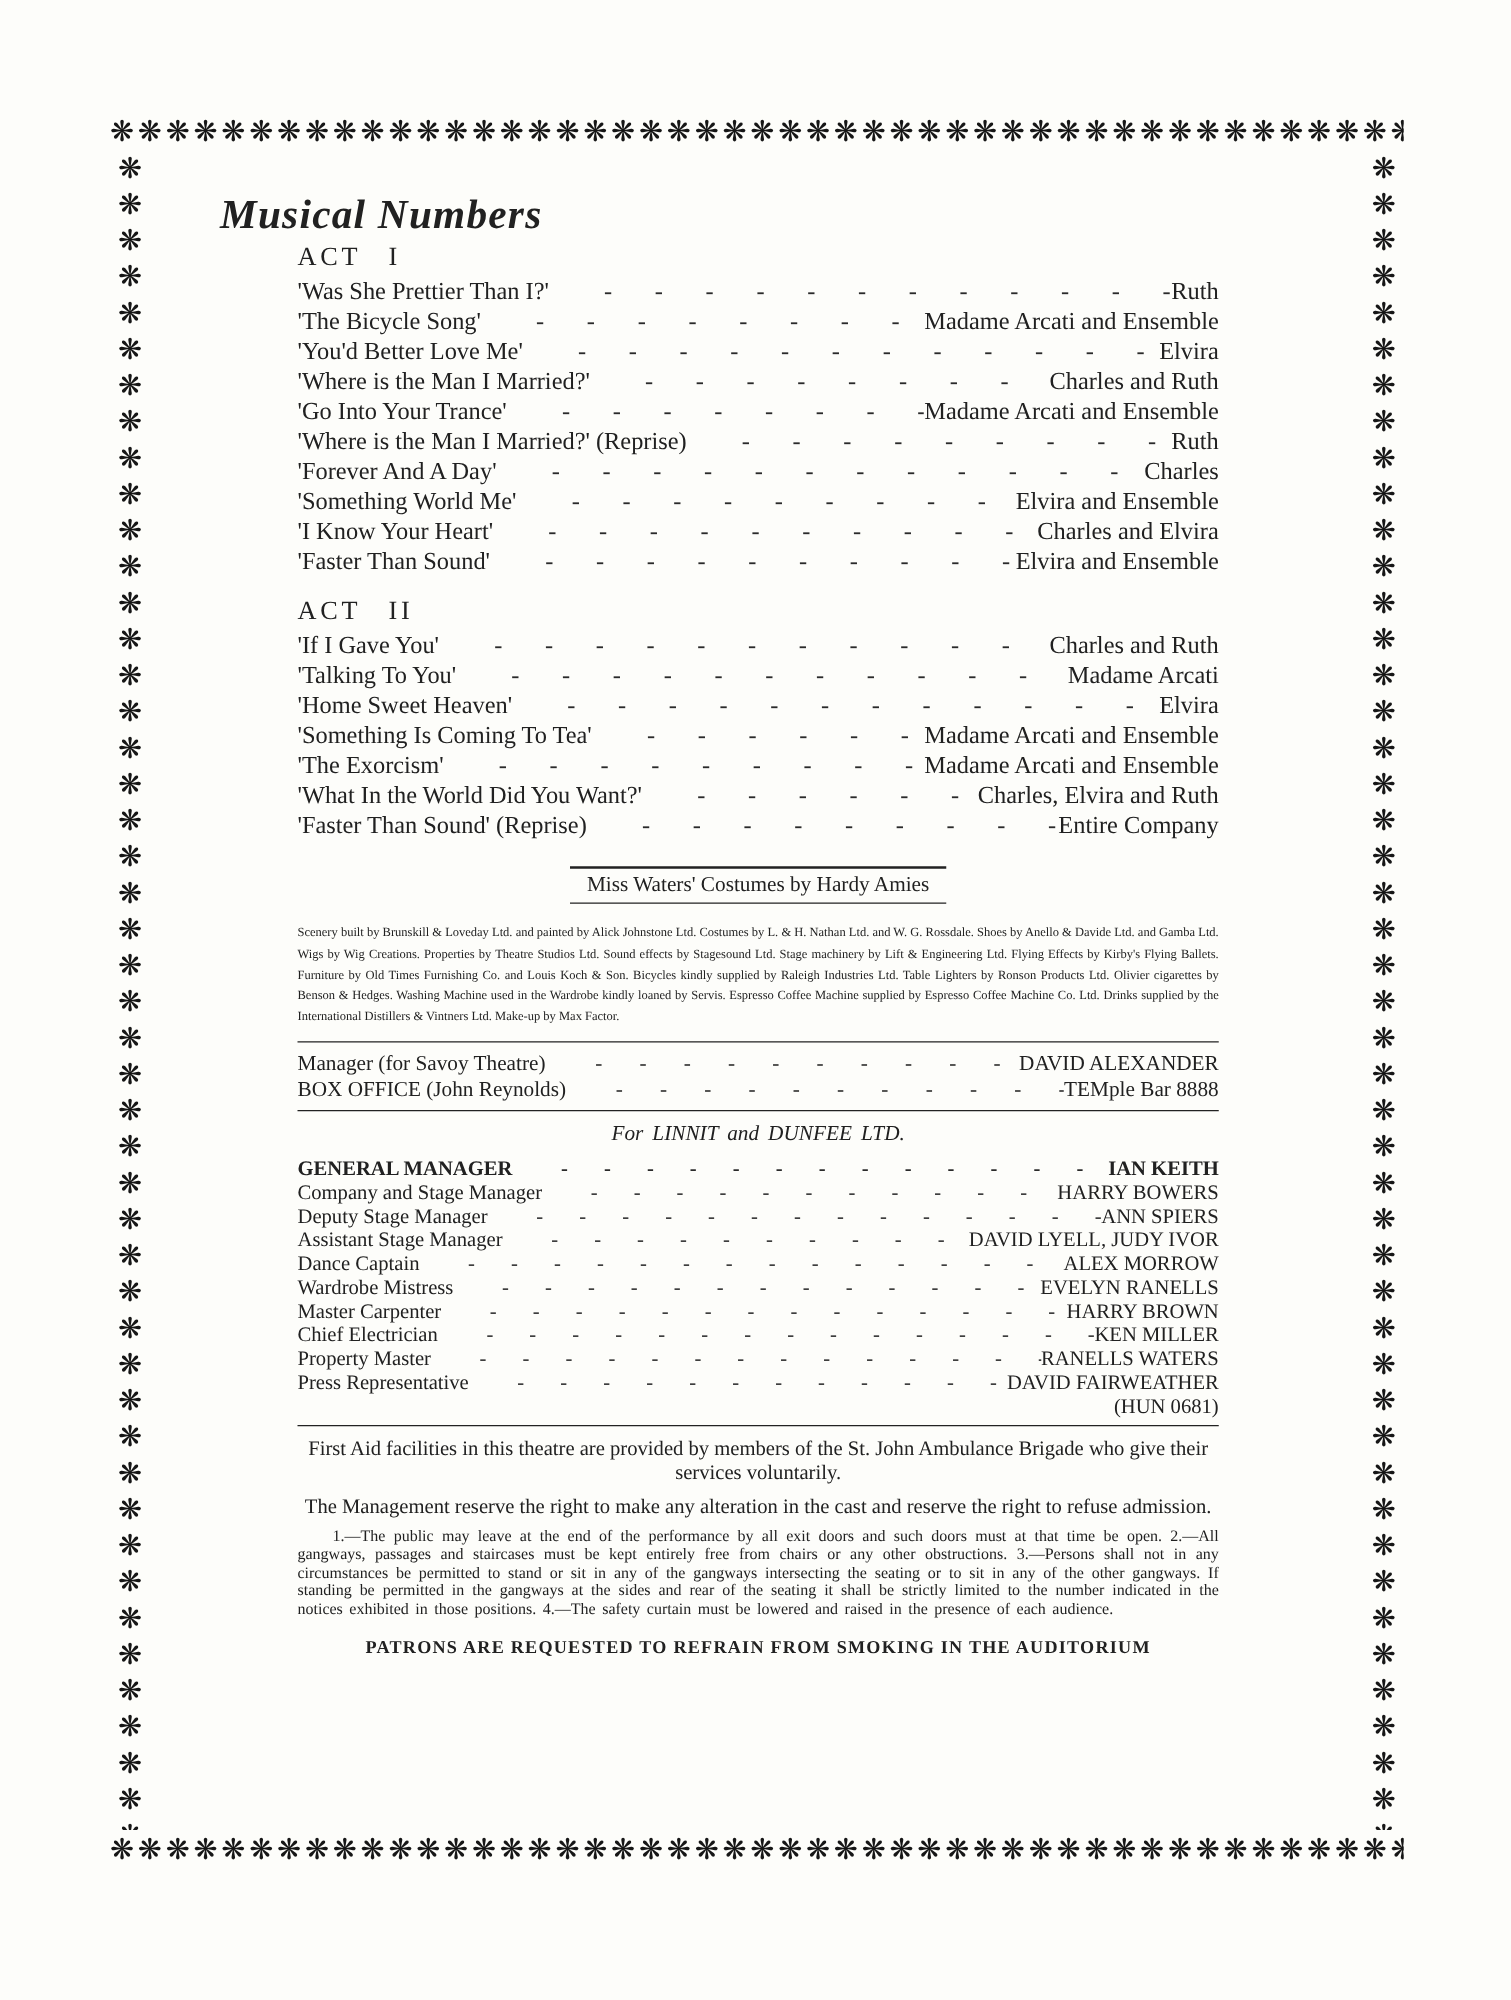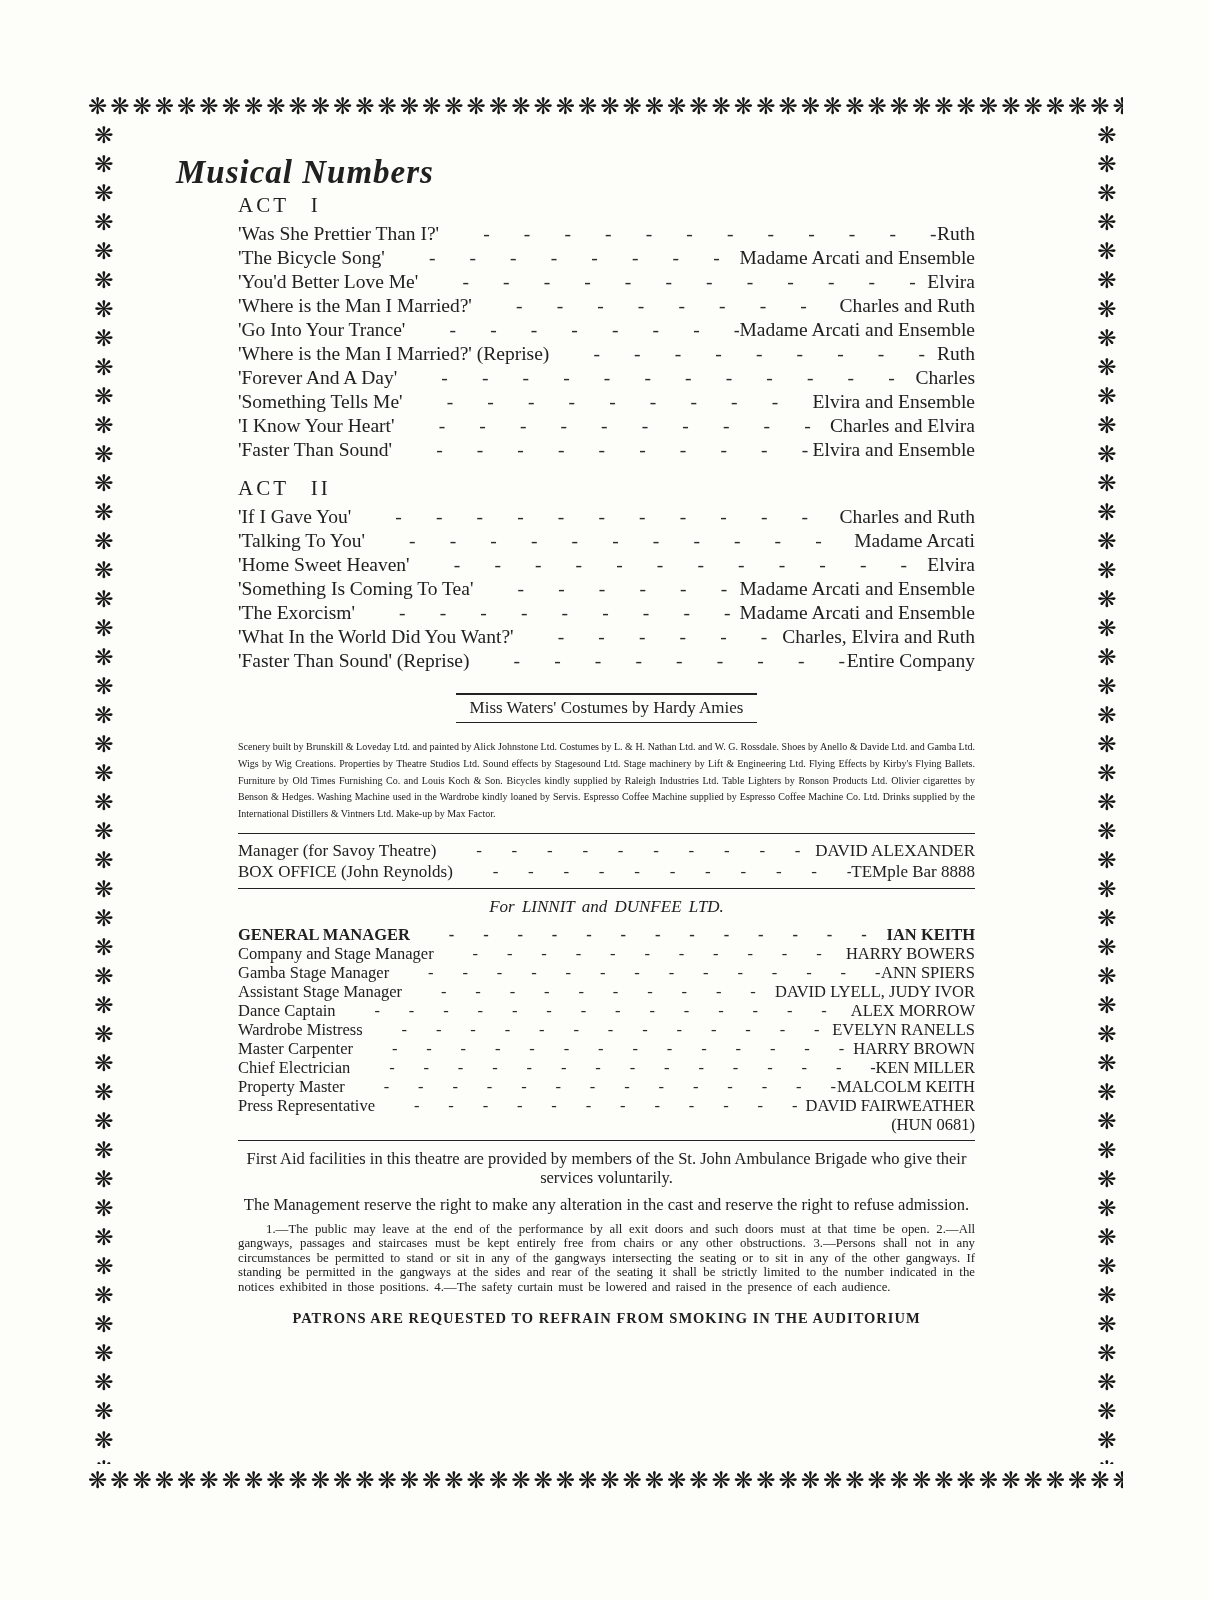--- a/index.html
+++ b/index.html
@@ -165,21 +165,21 @@
               <span class="song-title">'Where is the Man I Married?' (Reprise)</span>
               <span class="leader">&nbsp;&nbsp;&nbsp;&nbsp;&nbsp;&nbsp;&nbsp;-&nbsp;&nbsp;&nbsp;&nbsp;&nbsp;&nbsp;&nbsp;-&nbsp;&nbsp;&nbsp;&nbsp;&nbsp;&nbsp;&nbsp;-&nbsp;&nbsp;&nbsp;&nbsp;&nbsp;&nbsp;&nbsp;-&nbsp;&nbsp;&nbsp;&nbsp;&nbsp;&nbsp;&nbsp;-&nbsp;&nbsp;&nbsp;&nbsp;&nbsp;&nbsp;&nbsp;-&nbsp;&nbsp;&nbsp;&nbsp;&nbsp;&nbsp;&nbsp;-&nbsp;&nbsp;&nbsp;&nbsp;&nbsp;&nbsp;&nbsp;-&nbsp;&nbsp;&nbsp;&nbsp;&nbsp;&nbsp;&nbsp;-&nbsp;&nbsp;&nbsp;&nbsp;&nbsp;&nbsp;&nbsp;-&nbsp;&nbsp;&nbsp;&nbsp;&nbsp;&nbsp;&nbsp;-&nbsp;&nbsp;&nbsp;&nbsp;&nbsp;&nbsp;&nbsp;-&nbsp;&nbsp;&nbsp;&nbsp;&nbsp;&nbsp;&nbsp;-&nbsp;&nbsp;&nbsp;&nbsp;&nbsp;&nbsp;&nbsp;-&nbsp;&nbsp;&nbsp;&nbsp;&nbsp;&nbsp;&nbsp;-&nbsp;&nbsp;&nbsp;&nbsp;&nbsp;&nbsp;&nbsp;-&nbsp;&nbsp;&nbsp;&nbsp;&nbsp;&nbsp;&nbsp;-&nbsp;&nbsp;&nbsp;&nbsp;&nbsp;&nbsp;&nbsp;-&nbsp;&nbsp;&nbsp;&nbsp;&nbsp;&nbsp;&nbsp;-&nbsp;&nbsp;&nbsp;&nbsp;&nbsp;&nbsp;&nbsp;-&nbsp;&nbsp;&nbsp;&nbsp;&nbsp;&nbsp;&nbsp;-&nbsp;&nbsp;&nbsp;&nbsp;&nbsp;&nbsp;&nbsp;-&nbsp;&nbsp;&nbsp;&nbsp;&nbsp;&nbsp;&nbsp;-&nbsp;&nbsp;&nbsp;&nbsp;&nbsp;&nbsp;&nbsp;-&nbsp;&nbsp;&nbsp;&nbsp;&nbsp;&nbsp;&nbsp;-&nbsp;&nbsp;&nbsp;&nbsp;&nbsp;&nbsp;&nbsp;-&nbsp;&nbsp;&nbsp;&nbsp;&nbsp;&nbsp;&nbsp;-&nbsp;&nbsp;&nbsp;&nbsp;&nbsp;&nbsp;&nbsp;-&nbsp;&nbsp;&nbsp;&nbsp;&nbsp;&nbsp;&nbsp;-&nbsp;&nbsp;&nbsp;&nbsp;&nbsp;&nbsp;&nbsp;-&nbsp;&nbsp;&nbsp;&nbsp;&nbsp;&nbsp;&nbsp;-&nbsp;&nbsp;&nbsp;&nbsp;&nbsp;&nbsp;&nbsp;-&nbsp;&nbsp;&nbsp;&nbsp;&nbsp;&nbsp;&nbsp;-&nbsp;&nbsp;&nbsp;&nbsp;&nbsp;&nbsp;&nbsp;-&nbsp;&nbsp;&nbsp;&nbsp;&nbsp;&nbsp;&nbsp;-&nbsp;&nbsp;&nbsp;&nbsp;&nbsp;&nbsp;&nbsp;-&nbsp;&nbsp;&nbsp;&nbsp;&nbsp;&nbsp;&nbsp;-&nbsp;&nbsp;&nbsp;&nbsp;&nbsp;&nbsp;&nbsp;-&nbsp;&nbsp;&nbsp;&nbsp;&nbsp;&nbsp;&nbsp;-&nbsp;&nbsp;&nbsp;&nbsp;&nbsp;&nbsp;&nbsp;-</span>
               <span class="song-performer">Ruth</span>
             </div>
             <div class="song-row">
               <span class="song-title">'Forever And A Day'</span>
               <span class="leader">&nbsp;&nbsp;&nbsp;&nbsp;&nbsp;&nbsp;&nbsp;-&nbsp;&nbsp;&nbsp;&nbsp;&nbsp;&nbsp;&nbsp;-&nbsp;&nbsp;&nbsp;&nbsp;&nbsp;&nbsp;&nbsp;-&nbsp;&nbsp;&nbsp;&nbsp;&nbsp;&nbsp;&nbsp;-&nbsp;&nbsp;&nbsp;&nbsp;&nbsp;&nbsp;&nbsp;-&nbsp;&nbsp;&nbsp;&nbsp;&nbsp;&nbsp;&nbsp;-&nbsp;&nbsp;&nbsp;&nbsp;&nbsp;&nbsp;&nbsp;-&nbsp;&nbsp;&nbsp;&nbsp;&nbsp;&nbsp;&nbsp;-&nbsp;&nbsp;&nbsp;&nbsp;&nbsp;&nbsp;&nbsp;-&nbsp;&nbsp;&nbsp;&nbsp;&nbsp;&nbsp;&nbsp;-&nbsp;&nbsp;&nbsp;&nbsp;&nbsp;&nbsp;&nbsp;-&nbsp;&nbsp;&nbsp;&nbsp;&nbsp;&nbsp;&nbsp;-&nbsp;&nbsp;&nbsp;&nbsp;&nbsp;&nbsp;&nbsp;-&nbsp;&nbsp;&nbsp;&nbsp;&nbsp;&nbsp;&nbsp;-&nbsp;&nbsp;&nbsp;&nbsp;&nbsp;&nbsp;&nbsp;-&nbsp;&nbsp;&nbsp;&nbsp;&nbsp;&nbsp;&nbsp;-&nbsp;&nbsp;&nbsp;&nbsp;&nbsp;&nbsp;&nbsp;-&nbsp;&nbsp;&nbsp;&nbsp;&nbsp;&nbsp;&nbsp;-&nbsp;&nbsp;&nbsp;&nbsp;&nbsp;&nbsp;&nbsp;-&nbsp;&nbsp;&nbsp;&nbsp;&nbsp;&nbsp;&nbsp;-&nbsp;&nbsp;&nbsp;&nbsp;&nbsp;&nbsp;&nbsp;-&nbsp;&nbsp;&nbsp;&nbsp;&nbsp;&nbsp;&nbsp;-&nbsp;&nbsp;&nbsp;&nbsp;&nbsp;&nbsp;&nbsp;-&nbsp;&nbsp;&nbsp;&nbsp;&nbsp;&nbsp;&nbsp;-&nbsp;&nbsp;&nbsp;&nbsp;&nbsp;&nbsp;&nbsp;-&nbsp;&nbsp;&nbsp;&nbsp;&nbsp;&nbsp;&nbsp;-&nbsp;&nbsp;&nbsp;&nbsp;&nbsp;&nbsp;&nbsp;-&nbsp;&nbsp;&nbsp;&nbsp;&nbsp;&nbsp;&nbsp;-&nbsp;&nbsp;&nbsp;&nbsp;&nbsp;&nbsp;&nbsp;-&nbsp;&nbsp;&nbsp;&nbsp;&nbsp;&nbsp;&nbsp;-&nbsp;&nbsp;&nbsp;&nbsp;&nbsp;&nbsp;&nbsp;-&nbsp;&nbsp;&nbsp;&nbsp;&nbsp;&nbsp;&nbsp;-&nbsp;&nbsp;&nbsp;&nbsp;&nbsp;&nbsp;&nbsp;-&nbsp;&nbsp;&nbsp;&nbsp;&nbsp;&nbsp;&nbsp;-&nbsp;&nbsp;&nbsp;&nbsp;&nbsp;&nbsp;&nbsp;-&nbsp;&nbsp;&nbsp;&nbsp;&nbsp;&nbsp;&nbsp;-&nbsp;&nbsp;&nbsp;&nbsp;&nbsp;&nbsp;&nbsp;-&nbsp;&nbsp;&nbsp;&nbsp;&nbsp;&nbsp;&nbsp;-&nbsp;&nbsp;&nbsp;&nbsp;&nbsp;&nbsp;&nbsp;-&nbsp;&nbsp;&nbsp;&nbsp;&nbsp;&nbsp;&nbsp;-</span>
               <span class="song-performer">Charles</span>
             </div>
             <div class="song-row">
-              <span class="song-title">'Something Tells Me'</span>
+              <span class="song-title">'Something World Me'</span>
               <span class="leader">&nbsp;&nbsp;&nbsp;&nbsp;&nbsp;&nbsp;&nbsp;-&nbsp;&nbsp;&nbsp;&nbsp;&nbsp;&nbsp;&nbsp;-&nbsp;&nbsp;&nbsp;&nbsp;&nbsp;&nbsp;&nbsp;-&nbsp;&nbsp;&nbsp;&nbsp;&nbsp;&nbsp;&nbsp;-&nbsp;&nbsp;&nbsp;&nbsp;&nbsp;&nbsp;&nbsp;-&nbsp;&nbsp;&nbsp;&nbsp;&nbsp;&nbsp;&nbsp;-&nbsp;&nbsp;&nbsp;&nbsp;&nbsp;&nbsp;&nbsp;-&nbsp;&nbsp;&nbsp;&nbsp;&nbsp;&nbsp;&nbsp;-&nbsp;&nbsp;&nbsp;&nbsp;&nbsp;&nbsp;&nbsp;-&nbsp;&nbsp;&nbsp;&nbsp;&nbsp;&nbsp;&nbsp;-&nbsp;&nbsp;&nbsp;&nbsp;&nbsp;&nbsp;&nbsp;-&nbsp;&nbsp;&nbsp;&nbsp;&nbsp;&nbsp;&nbsp;-&nbsp;&nbsp;&nbsp;&nbsp;&nbsp;&nbsp;&nbsp;-&nbsp;&nbsp;&nbsp;&nbsp;&nbsp;&nbsp;&nbsp;-&nbsp;&nbsp;&nbsp;&nbsp;&nbsp;&nbsp;&nbsp;-&nbsp;&nbsp;&nbsp;&nbsp;&nbsp;&nbsp;&nbsp;-&nbsp;&nbsp;&nbsp;&nbsp;&nbsp;&nbsp;&nbsp;-&nbsp;&nbsp;&nbsp;&nbsp;&nbsp;&nbsp;&nbsp;-&nbsp;&nbsp;&nbsp;&nbsp;&nbsp;&nbsp;&nbsp;-&nbsp;&nbsp;&nbsp;&nbsp;&nbsp;&nbsp;&nbsp;-&nbsp;&nbsp;&nbsp;&nbsp;&nbsp;&nbsp;&nbsp;-&nbsp;&nbsp;&nbsp;&nbsp;&nbsp;&nbsp;&nbsp;-&nbsp;&nbsp;&nbsp;&nbsp;&nbsp;&nbsp;&nbsp;-&nbsp;&nbsp;&nbsp;&nbsp;&nbsp;&nbsp;&nbsp;-&nbsp;&nbsp;&nbsp;&nbsp;&nbsp;&nbsp;&nbsp;-&nbsp;&nbsp;&nbsp;&nbsp;&nbsp;&nbsp;&nbsp;-&nbsp;&nbsp;&nbsp;&nbsp;&nbsp;&nbsp;&nbsp;-&nbsp;&nbsp;&nbsp;&nbsp;&nbsp;&nbsp;&nbsp;-&nbsp;&nbsp;&nbsp;&nbsp;&nbsp;&nbsp;&nbsp;-&nbsp;&nbsp;&nbsp;&nbsp;&nbsp;&nbsp;&nbsp;-&nbsp;&nbsp;&nbsp;&nbsp;&nbsp;&nbsp;&nbsp;-&nbsp;&nbsp;&nbsp;&nbsp;&nbsp;&nbsp;&nbsp;-&nbsp;&nbsp;&nbsp;&nbsp;&nbsp;&nbsp;&nbsp;-&nbsp;&nbsp;&nbsp;&nbsp;&nbsp;&nbsp;&nbsp;-&nbsp;&nbsp;&nbsp;&nbsp;&nbsp;&nbsp;&nbsp;-&nbsp;&nbsp;&nbsp;&nbsp;&nbsp;&nbsp;&nbsp;-&nbsp;&nbsp;&nbsp;&nbsp;&nbsp;&nbsp;&nbsp;-&nbsp;&nbsp;&nbsp;&nbsp;&nbsp;&nbsp;&nbsp;-&nbsp;&nbsp;&nbsp;&nbsp;&nbsp;&nbsp;&nbsp;-&nbsp;&nbsp;&nbsp;&nbsp;&nbsp;&nbsp;&nbsp;-</span>
               <span class="song-performer">Elvira and Ensemble</span>
             </div>
             <div class="song-row">
               <span class="song-title">'I Know Your Heart'</span>
               <span class="leader">&nbsp;&nbsp;&nbsp;&nbsp;&nbsp;&nbsp;&nbsp;-&nbsp;&nbsp;&nbsp;&nbsp;&nbsp;&nbsp;&nbsp;-&nbsp;&nbsp;&nbsp;&nbsp;&nbsp;&nbsp;&nbsp;-&nbsp;&nbsp;&nbsp;&nbsp;&nbsp;&nbsp;&nbsp;-&nbsp;&nbsp;&nbsp;&nbsp;&nbsp;&nbsp;&nbsp;-&nbsp;&nbsp;&nbsp;&nbsp;&nbsp;&nbsp;&nbsp;-&nbsp;&nbsp;&nbsp;&nbsp;&nbsp;&nbsp;&nbsp;-&nbsp;&nbsp;&nbsp;&nbsp;&nbsp;&nbsp;&nbsp;-&nbsp;&nbsp;&nbsp;&nbsp;&nbsp;&nbsp;&nbsp;-&nbsp;&nbsp;&nbsp;&nbsp;&nbsp;&nbsp;&nbsp;-&nbsp;&nbsp;&nbsp;&nbsp;&nbsp;&nbsp;&nbsp;-&nbsp;&nbsp;&nbsp;&nbsp;&nbsp;&nbsp;&nbsp;-&nbsp;&nbsp;&nbsp;&nbsp;&nbsp;&nbsp;&nbsp;-&nbsp;&nbsp;&nbsp;&nbsp;&nbsp;&nbsp;&nbsp;-&nbsp;&nbsp;&nbsp;&nbsp;&nbsp;&nbsp;&nbsp;-&nbsp;&nbsp;&nbsp;&nbsp;&nbsp;&nbsp;&nbsp;-&nbsp;&nbsp;&nbsp;&nbsp;&nbsp;&nbsp;&nbsp;-&nbsp;&nbsp;&nbsp;&nbsp;&nbsp;&nbsp;&nbsp;-&nbsp;&nbsp;&nbsp;&nbsp;&nbsp;&nbsp;&nbsp;-&nbsp;&nbsp;&nbsp;&nbsp;&nbsp;&nbsp;&nbsp;-&nbsp;&nbsp;&nbsp;&nbsp;&nbsp;&nbsp;&nbsp;-&nbsp;&nbsp;&nbsp;&nbsp;&nbsp;&nbsp;&nbsp;-&nbsp;&nbsp;&nbsp;&nbsp;&nbsp;&nbsp;&nbsp;-&nbsp;&nbsp;&nbsp;&nbsp;&nbsp;&nbsp;&nbsp;-&nbsp;&nbsp;&nbsp;&nbsp;&nbsp;&nbsp;&nbsp;-&nbsp;&nbsp;&nbsp;&nbsp;&nbsp;&nbsp;&nbsp;-&nbsp;&nbsp;&nbsp;&nbsp;&nbsp;&nbsp;&nbsp;-&nbsp;&nbsp;&nbsp;&nbsp;&nbsp;&nbsp;&nbsp;-&nbsp;&nbsp;&nbsp;&nbsp;&nbsp;&nbsp;&nbsp;-&nbsp;&nbsp;&nbsp;&nbsp;&nbsp;&nbsp;&nbsp;-&nbsp;&nbsp;&nbsp;&nbsp;&nbsp;&nbsp;&nbsp;-&nbsp;&nbsp;&nbsp;&nbsp;&nbsp;&nbsp;&nbsp;-&nbsp;&nbsp;&nbsp;&nbsp;&nbsp;&nbsp;&nbsp;-&nbsp;&nbsp;&nbsp;&nbsp;&nbsp;&nbsp;&nbsp;-&nbsp;&nbsp;&nbsp;&nbsp;&nbsp;&nbsp;&nbsp;-&nbsp;&nbsp;&nbsp;&nbsp;&nbsp;&nbsp;&nbsp;-&nbsp;&nbsp;&nbsp;&nbsp;&nbsp;&nbsp;&nbsp;-&nbsp;&nbsp;&nbsp;&nbsp;&nbsp;&nbsp;&nbsp;-&nbsp;&nbsp;&nbsp;&nbsp;&nbsp;&nbsp;&nbsp;-&nbsp;&nbsp;&nbsp;&nbsp;&nbsp;&nbsp;&nbsp;-</span>
               <span class="song-performer">Charles and Elvira</span>
             </div>
             <div class="song-row">
               <span class="song-title">'Faster Than Sound'</span>
@@ -257,21 +257,21 @@
               <span class="staff-role">GENERAL MANAGER</span>
               <span class="leader">&nbsp;&nbsp;&nbsp;&nbsp;&nbsp;&nbsp;&nbsp;-&nbsp;&nbsp;&nbsp;&nbsp;&nbsp;&nbsp;&nbsp;-&nbsp;&nbsp;&nbsp;&nbsp;&nbsp;&nbsp;&nbsp;-&nbsp;&nbsp;&nbsp;&nbsp;&nbsp;&nbsp;&nbsp;-&nbsp;&nbsp;&nbsp;&nbsp;&nbsp;&nbsp;&nbsp;-&nbsp;&nbsp;&nbsp;&nbsp;&nbsp;&nbsp;&nbsp;-&nbsp;&nbsp;&nbsp;&nbsp;&nbsp;&nbsp;&nbsp;-&nbsp;&nbsp;&nbsp;&nbsp;&nbsp;&nbsp;&nbsp;-&nbsp;&nbsp;&nbsp;&nbsp;&nbsp;&nbsp;&nbsp;-&nbsp;&nbsp;&nbsp;&nbsp;&nbsp;&nbsp;&nbsp;-&nbsp;&nbsp;&nbsp;&nbsp;&nbsp;&nbsp;&nbsp;-&nbsp;&nbsp;&nbsp;&nbsp;&nbsp;&nbsp;&nbsp;-&nbsp;&nbsp;&nbsp;&nbsp;&nbsp;&nbsp;&nbsp;-&nbsp;&nbsp;&nbsp;&nbsp;&nbsp;&nbsp;&nbsp;-&nbsp;&nbsp;&nbsp;&nbsp;&nbsp;&nbsp;&nbsp;-&nbsp;&nbsp;&nbsp;&nbsp;&nbsp;&nbsp;&nbsp;-&nbsp;&nbsp;&nbsp;&nbsp;&nbsp;&nbsp;&nbsp;-&nbsp;&nbsp;&nbsp;&nbsp;&nbsp;&nbsp;&nbsp;-&nbsp;&nbsp;&nbsp;&nbsp;&nbsp;&nbsp;&nbsp;-&nbsp;&nbsp;&nbsp;&nbsp;&nbsp;&nbsp;&nbsp;-&nbsp;&nbsp;&nbsp;&nbsp;&nbsp;&nbsp;&nbsp;-&nbsp;&nbsp;&nbsp;&nbsp;&nbsp;&nbsp;&nbsp;-&nbsp;&nbsp;&nbsp;&nbsp;&nbsp;&nbsp;&nbsp;-&nbsp;&nbsp;&nbsp;&nbsp;&nbsp;&nbsp;&nbsp;-&nbsp;&nbsp;&nbsp;&nbsp;&nbsp;&nbsp;&nbsp;-&nbsp;&nbsp;&nbsp;&nbsp;&nbsp;&nbsp;&nbsp;-&nbsp;&nbsp;&nbsp;&nbsp;&nbsp;&nbsp;&nbsp;-&nbsp;&nbsp;&nbsp;&nbsp;&nbsp;&nbsp;&nbsp;-&nbsp;&nbsp;&nbsp;&nbsp;&nbsp;&nbsp;&nbsp;-&nbsp;&nbsp;&nbsp;&nbsp;&nbsp;&nbsp;&nbsp;-&nbsp;&nbsp;&nbsp;&nbsp;&nbsp;&nbsp;&nbsp;-&nbsp;&nbsp;&nbsp;&nbsp;&nbsp;&nbsp;&nbsp;-&nbsp;&nbsp;&nbsp;&nbsp;&nbsp;&nbsp;&nbsp;-&nbsp;&nbsp;&nbsp;&nbsp;&nbsp;&nbsp;&nbsp;-&nbsp;&nbsp;&nbsp;&nbsp;&nbsp;&nbsp;&nbsp;-&nbsp;&nbsp;&nbsp;&nbsp;&nbsp;&nbsp;&nbsp;-&nbsp;&nbsp;&nbsp;&nbsp;&nbsp;&nbsp;&nbsp;-&nbsp;&nbsp;&nbsp;&nbsp;&nbsp;&nbsp;&nbsp;-&nbsp;&nbsp;&nbsp;&nbsp;&nbsp;&nbsp;&nbsp;-&nbsp;&nbsp;&nbsp;&nbsp;&nbsp;&nbsp;&nbsp;-</span>
               <span class="staff-name">IAN KEITH</span>
             </div>
             <div class="staff-row">
               <span class="staff-role">Company and Stage Manager</span>
               <span class="leader">&nbsp;&nbsp;&nbsp;&nbsp;&nbsp;&nbsp;&nbsp;-&nbsp;&nbsp;&nbsp;&nbsp;&nbsp;&nbsp;&nbsp;-&nbsp;&nbsp;&nbsp;&nbsp;&nbsp;&nbsp;&nbsp;-&nbsp;&nbsp;&nbsp;&nbsp;&nbsp;&nbsp;&nbsp;-&nbsp;&nbsp;&nbsp;&nbsp;&nbsp;&nbsp;&nbsp;-&nbsp;&nbsp;&nbsp;&nbsp;&nbsp;&nbsp;&nbsp;-&nbsp;&nbsp;&nbsp;&nbsp;&nbsp;&nbsp;&nbsp;-&nbsp;&nbsp;&nbsp;&nbsp;&nbsp;&nbsp;&nbsp;-&nbsp;&nbsp;&nbsp;&nbsp;&nbsp;&nbsp;&nbsp;-&nbsp;&nbsp;&nbsp;&nbsp;&nbsp;&nbsp;&nbsp;-&nbsp;&nbsp;&nbsp;&nbsp;&nbsp;&nbsp;&nbsp;-&nbsp;&nbsp;&nbsp;&nbsp;&nbsp;&nbsp;&nbsp;-&nbsp;&nbsp;&nbsp;&nbsp;&nbsp;&nbsp;&nbsp;-&nbsp;&nbsp;&nbsp;&nbsp;&nbsp;&nbsp;&nbsp;-&nbsp;&nbsp;&nbsp;&nbsp;&nbsp;&nbsp;&nbsp;-&nbsp;&nbsp;&nbsp;&nbsp;&nbsp;&nbsp;&nbsp;-&nbsp;&nbsp;&nbsp;&nbsp;&nbsp;&nbsp;&nbsp;-&nbsp;&nbsp;&nbsp;&nbsp;&nbsp;&nbsp;&nbsp;-&nbsp;&nbsp;&nbsp;&nbsp;&nbsp;&nbsp;&nbsp;-&nbsp;&nbsp;&nbsp;&nbsp;&nbsp;&nbsp;&nbsp;-&nbsp;&nbsp;&nbsp;&nbsp;&nbsp;&nbsp;&nbsp;-&nbsp;&nbsp;&nbsp;&nbsp;&nbsp;&nbsp;&nbsp;-&nbsp;&nbsp;&nbsp;&nbsp;&nbsp;&nbsp;&nbsp;-&nbsp;&nbsp;&nbsp;&nbsp;&nbsp;&nbsp;&nbsp;-&nbsp;&nbsp;&nbsp;&nbsp;&nbsp;&nbsp;&nbsp;-&nbsp;&nbsp;&nbsp;&nbsp;&nbsp;&nbsp;&nbsp;-&nbsp;&nbsp;&nbsp;&nbsp;&nbsp;&nbsp;&nbsp;-&nbsp;&nbsp;&nbsp;&nbsp;&nbsp;&nbsp;&nbsp;-&nbsp;&nbsp;&nbsp;&nbsp;&nbsp;&nbsp;&nbsp;-&nbsp;&nbsp;&nbsp;&nbsp;&nbsp;&nbsp;&nbsp;-&nbsp;&nbsp;&nbsp;&nbsp;&nbsp;&nbsp;&nbsp;-&nbsp;&nbsp;&nbsp;&nbsp;&nbsp;&nbsp;&nbsp;-&nbsp;&nbsp;&nbsp;&nbsp;&nbsp;&nbsp;&nbsp;-&nbsp;&nbsp;&nbsp;&nbsp;&nbsp;&nbsp;&nbsp;-&nbsp;&nbsp;&nbsp;&nbsp;&nbsp;&nbsp;&nbsp;-&nbsp;&nbsp;&nbsp;&nbsp;&nbsp;&nbsp;&nbsp;-&nbsp;&nbsp;&nbsp;&nbsp;&nbsp;&nbsp;&nbsp;-&nbsp;&nbsp;&nbsp;&nbsp;&nbsp;&nbsp;&nbsp;-&nbsp;&nbsp;&nbsp;&nbsp;&nbsp;&nbsp;&nbsp;-&nbsp;&nbsp;&nbsp;&nbsp;&nbsp;&nbsp;&nbsp;-</span>
               <span class="staff-name">HARRY BOWERS</span>
             </div>
             <div class="staff-row">
-              <span class="staff-role">Gamba Stage Manager</span>
+              <span class="staff-role">Deputy Stage Manager</span>
               <span class="leader">&nbsp;&nbsp;&nbsp;&nbsp;&nbsp;&nbsp;&nbsp;-&nbsp;&nbsp;&nbsp;&nbsp;&nbsp;&nbsp;&nbsp;-&nbsp;&nbsp;&nbsp;&nbsp;&nbsp;&nbsp;&nbsp;-&nbsp;&nbsp;&nbsp;&nbsp;&nbsp;&nbsp;&nbsp;-&nbsp;&nbsp;&nbsp;&nbsp;&nbsp;&nbsp;&nbsp;-&nbsp;&nbsp;&nbsp;&nbsp;&nbsp;&nbsp;&nbsp;-&nbsp;&nbsp;&nbsp;&nbsp;&nbsp;&nbsp;&nbsp;-&nbsp;&nbsp;&nbsp;&nbsp;&nbsp;&nbsp;&nbsp;-&nbsp;&nbsp;&nbsp;&nbsp;&nbsp;&nbsp;&nbsp;-&nbsp;&nbsp;&nbsp;&nbsp;&nbsp;&nbsp;&nbsp;-&nbsp;&nbsp;&nbsp;&nbsp;&nbsp;&nbsp;&nbsp;-&nbsp;&nbsp;&nbsp;&nbsp;&nbsp;&nbsp;&nbsp;-&nbsp;&nbsp;&nbsp;&nbsp;&nbsp;&nbsp;&nbsp;-&nbsp;&nbsp;&nbsp;&nbsp;&nbsp;&nbsp;&nbsp;-&nbsp;&nbsp;&nbsp;&nbsp;&nbsp;&nbsp;&nbsp;-&nbsp;&nbsp;&nbsp;&nbsp;&nbsp;&nbsp;&nbsp;-&nbsp;&nbsp;&nbsp;&nbsp;&nbsp;&nbsp;&nbsp;-&nbsp;&nbsp;&nbsp;&nbsp;&nbsp;&nbsp;&nbsp;-&nbsp;&nbsp;&nbsp;&nbsp;&nbsp;&nbsp;&nbsp;-&nbsp;&nbsp;&nbsp;&nbsp;&nbsp;&nbsp;&nbsp;-&nbsp;&nbsp;&nbsp;&nbsp;&nbsp;&nbsp;&nbsp;-&nbsp;&nbsp;&nbsp;&nbsp;&nbsp;&nbsp;&nbsp;-&nbsp;&nbsp;&nbsp;&nbsp;&nbsp;&nbsp;&nbsp;-&nbsp;&nbsp;&nbsp;&nbsp;&nbsp;&nbsp;&nbsp;-&nbsp;&nbsp;&nbsp;&nbsp;&nbsp;&nbsp;&nbsp;-&nbsp;&nbsp;&nbsp;&nbsp;&nbsp;&nbsp;&nbsp;-&nbsp;&nbsp;&nbsp;&nbsp;&nbsp;&nbsp;&nbsp;-&nbsp;&nbsp;&nbsp;&nbsp;&nbsp;&nbsp;&nbsp;-&nbsp;&nbsp;&nbsp;&nbsp;&nbsp;&nbsp;&nbsp;-&nbsp;&nbsp;&nbsp;&nbsp;&nbsp;&nbsp;&nbsp;-&nbsp;&nbsp;&nbsp;&nbsp;&nbsp;&nbsp;&nbsp;-&nbsp;&nbsp;&nbsp;&nbsp;&nbsp;&nbsp;&nbsp;-&nbsp;&nbsp;&nbsp;&nbsp;&nbsp;&nbsp;&nbsp;-&nbsp;&nbsp;&nbsp;&nbsp;&nbsp;&nbsp;&nbsp;-&nbsp;&nbsp;&nbsp;&nbsp;&nbsp;&nbsp;&nbsp;-&nbsp;&nbsp;&nbsp;&nbsp;&nbsp;&nbsp;&nbsp;-&nbsp;&nbsp;&nbsp;&nbsp;&nbsp;&nbsp;&nbsp;-&nbsp;&nbsp;&nbsp;&nbsp;&nbsp;&nbsp;&nbsp;-&nbsp;&nbsp;&nbsp;&nbsp;&nbsp;&nbsp;&nbsp;-&nbsp;&nbsp;&nbsp;&nbsp;&nbsp;&nbsp;&nbsp;-</span>
               <span class="staff-name">ANN SPIERS</span>
             </div>
             <div class="staff-row">
               <span class="staff-role">Assistant Stage Manager</span>
               <span class="leader">&nbsp;&nbsp;&nbsp;&nbsp;&nbsp;&nbsp;&nbsp;-&nbsp;&nbsp;&nbsp;&nbsp;&nbsp;&nbsp;&nbsp;-&nbsp;&nbsp;&nbsp;&nbsp;&nbsp;&nbsp;&nbsp;-&nbsp;&nbsp;&nbsp;&nbsp;&nbsp;&nbsp;&nbsp;-&nbsp;&nbsp;&nbsp;&nbsp;&nbsp;&nbsp;&nbsp;-&nbsp;&nbsp;&nbsp;&nbsp;&nbsp;&nbsp;&nbsp;-&nbsp;&nbsp;&nbsp;&nbsp;&nbsp;&nbsp;&nbsp;-&nbsp;&nbsp;&nbsp;&nbsp;&nbsp;&nbsp;&nbsp;-&nbsp;&nbsp;&nbsp;&nbsp;&nbsp;&nbsp;&nbsp;-&nbsp;&nbsp;&nbsp;&nbsp;&nbsp;&nbsp;&nbsp;-&nbsp;&nbsp;&nbsp;&nbsp;&nbsp;&nbsp;&nbsp;-&nbsp;&nbsp;&nbsp;&nbsp;&nbsp;&nbsp;&nbsp;-&nbsp;&nbsp;&nbsp;&nbsp;&nbsp;&nbsp;&nbsp;-&nbsp;&nbsp;&nbsp;&nbsp;&nbsp;&nbsp;&nbsp;-&nbsp;&nbsp;&nbsp;&nbsp;&nbsp;&nbsp;&nbsp;-&nbsp;&nbsp;&nbsp;&nbsp;&nbsp;&nbsp;&nbsp;-&nbsp;&nbsp;&nbsp;&nbsp;&nbsp;&nbsp;&nbsp;-&nbsp;&nbsp;&nbsp;&nbsp;&nbsp;&nbsp;&nbsp;-&nbsp;&nbsp;&nbsp;&nbsp;&nbsp;&nbsp;&nbsp;-&nbsp;&nbsp;&nbsp;&nbsp;&nbsp;&nbsp;&nbsp;-&nbsp;&nbsp;&nbsp;&nbsp;&nbsp;&nbsp;&nbsp;-&nbsp;&nbsp;&nbsp;&nbsp;&nbsp;&nbsp;&nbsp;-&nbsp;&nbsp;&nbsp;&nbsp;&nbsp;&nbsp;&nbsp;-&nbsp;&nbsp;&nbsp;&nbsp;&nbsp;&nbsp;&nbsp;-&nbsp;&nbsp;&nbsp;&nbsp;&nbsp;&nbsp;&nbsp;-&nbsp;&nbsp;&nbsp;&nbsp;&nbsp;&nbsp;&nbsp;-&nbsp;&nbsp;&nbsp;&nbsp;&nbsp;&nbsp;&nbsp;-&nbsp;&nbsp;&nbsp;&nbsp;&nbsp;&nbsp;&nbsp;-&nbsp;&nbsp;&nbsp;&nbsp;&nbsp;&nbsp;&nbsp;-&nbsp;&nbsp;&nbsp;&nbsp;&nbsp;&nbsp;&nbsp;-&nbsp;&nbsp;&nbsp;&nbsp;&nbsp;&nbsp;&nbsp;-&nbsp;&nbsp;&nbsp;&nbsp;&nbsp;&nbsp;&nbsp;-&nbsp;&nbsp;&nbsp;&nbsp;&nbsp;&nbsp;&nbsp;-&nbsp;&nbsp;&nbsp;&nbsp;&nbsp;&nbsp;&nbsp;-&nbsp;&nbsp;&nbsp;&nbsp;&nbsp;&nbsp;&nbsp;-&nbsp;&nbsp;&nbsp;&nbsp;&nbsp;&nbsp;&nbsp;-&nbsp;&nbsp;&nbsp;&nbsp;&nbsp;&nbsp;&nbsp;-&nbsp;&nbsp;&nbsp;&nbsp;&nbsp;&nbsp;&nbsp;-&nbsp;&nbsp;&nbsp;&nbsp;&nbsp;&nbsp;&nbsp;-&nbsp;&nbsp;&nbsp;&nbsp;&nbsp;&nbsp;&nbsp;-</span>
               <span class="staff-name">DAVID LYELL, JUDY IVOR</span>
             </div>
             <div class="staff-row">
               <span class="staff-role">Dance Captain</span>
@@ -289,21 +289,21 @@
               <span class="staff-name">HARRY BROWN</span>
             </div>
             <div class="staff-row">
               <span class="staff-role">Chief Electrician</span>
               <span class="leader">&nbsp;&nbsp;&nbsp;&nbsp;&nbsp;&nbsp;&nbsp;-&nbsp;&nbsp;&nbsp;&nbsp;&nbsp;&nbsp;&nbsp;-&nbsp;&nbsp;&nbsp;&nbsp;&nbsp;&nbsp;&nbsp;-&nbsp;&nbsp;&nbsp;&nbsp;&nbsp;&nbsp;&nbsp;-&nbsp;&nbsp;&nbsp;&nbsp;&nbsp;&nbsp;&nbsp;-&nbsp;&nbsp;&nbsp;&nbsp;&nbsp;&nbsp;&nbsp;-&nbsp;&nbsp;&nbsp;&nbsp;&nbsp;&nbsp;&nbsp;-&nbsp;&nbsp;&nbsp;&nbsp;&nbsp;&nbsp;&nbsp;-&nbsp;&nbsp;&nbsp;&nbsp;&nbsp;&nbsp;&nbsp;-&nbsp;&nbsp;&nbsp;&nbsp;&nbsp;&nbsp;&nbsp;-&nbsp;&nbsp;&nbsp;&nbsp;&nbsp;&nbsp;&nbsp;-&nbsp;&nbsp;&nbsp;&nbsp;&nbsp;&nbsp;&nbsp;-&nbsp;&nbsp;&nbsp;&nbsp;&nbsp;&nbsp;&nbsp;-&nbsp;&nbsp;&nbsp;&nbsp;&nbsp;&nbsp;&nbsp;-&nbsp;&nbsp;&nbsp;&nbsp;&nbsp;&nbsp;&nbsp;-&nbsp;&nbsp;&nbsp;&nbsp;&nbsp;&nbsp;&nbsp;-&nbsp;&nbsp;&nbsp;&nbsp;&nbsp;&nbsp;&nbsp;-&nbsp;&nbsp;&nbsp;&nbsp;&nbsp;&nbsp;&nbsp;-&nbsp;&nbsp;&nbsp;&nbsp;&nbsp;&nbsp;&nbsp;-&nbsp;&nbsp;&nbsp;&nbsp;&nbsp;&nbsp;&nbsp;-&nbsp;&nbsp;&nbsp;&nbsp;&nbsp;&nbsp;&nbsp;-&nbsp;&nbsp;&nbsp;&nbsp;&nbsp;&nbsp;&nbsp;-&nbsp;&nbsp;&nbsp;&nbsp;&nbsp;&nbsp;&nbsp;-&nbsp;&nbsp;&nbsp;&nbsp;&nbsp;&nbsp;&nbsp;-&nbsp;&nbsp;&nbsp;&nbsp;&nbsp;&nbsp;&nbsp;-&nbsp;&nbsp;&nbsp;&nbsp;&nbsp;&nbsp;&nbsp;-&nbsp;&nbsp;&nbsp;&nbsp;&nbsp;&nbsp;&nbsp;-&nbsp;&nbsp;&nbsp;&nbsp;&nbsp;&nbsp;&nbsp;-&nbsp;&nbsp;&nbsp;&nbsp;&nbsp;&nbsp;&nbsp;-&nbsp;&nbsp;&nbsp;&nbsp;&nbsp;&nbsp;&nbsp;-&nbsp;&nbsp;&nbsp;&nbsp;&nbsp;&nbsp;&nbsp;-&nbsp;&nbsp;&nbsp;&nbsp;&nbsp;&nbsp;&nbsp;-&nbsp;&nbsp;&nbsp;&nbsp;&nbsp;&nbsp;&nbsp;-&nbsp;&nbsp;&nbsp;&nbsp;&nbsp;&nbsp;&nbsp;-&nbsp;&nbsp;&nbsp;&nbsp;&nbsp;&nbsp;&nbsp;-&nbsp;&nbsp;&nbsp;&nbsp;&nbsp;&nbsp;&nbsp;-&nbsp;&nbsp;&nbsp;&nbsp;&nbsp;&nbsp;&nbsp;-&nbsp;&nbsp;&nbsp;&nbsp;&nbsp;&nbsp;&nbsp;-&nbsp;&nbsp;&nbsp;&nbsp;&nbsp;&nbsp;&nbsp;-&nbsp;&nbsp;&nbsp;&nbsp;&nbsp;&nbsp;&nbsp;-</span>
               <span class="staff-name">KEN MILLER</span>
             </div>
             <div class="staff-row">
               <span class="staff-role">Property Master</span>
               <span class="leader">&nbsp;&nbsp;&nbsp;&nbsp;&nbsp;&nbsp;&nbsp;-&nbsp;&nbsp;&nbsp;&nbsp;&nbsp;&nbsp;&nbsp;-&nbsp;&nbsp;&nbsp;&nbsp;&nbsp;&nbsp;&nbsp;-&nbsp;&nbsp;&nbsp;&nbsp;&nbsp;&nbsp;&nbsp;-&nbsp;&nbsp;&nbsp;&nbsp;&nbsp;&nbsp;&nbsp;-&nbsp;&nbsp;&nbsp;&nbsp;&nbsp;&nbsp;&nbsp;-&nbsp;&nbsp;&nbsp;&nbsp;&nbsp;&nbsp;&nbsp;-&nbsp;&nbsp;&nbsp;&nbsp;&nbsp;&nbsp;&nbsp;-&nbsp;&nbsp;&nbsp;&nbsp;&nbsp;&nbsp;&nbsp;-&nbsp;&nbsp;&nbsp;&nbsp;&nbsp;&nbsp;&nbsp;-&nbsp;&nbsp;&nbsp;&nbsp;&nbsp;&nbsp;&nbsp;-&nbsp;&nbsp;&nbsp;&nbsp;&nbsp;&nbsp;&nbsp;-&nbsp;&nbsp;&nbsp;&nbsp;&nbsp;&nbsp;&nbsp;-&nbsp;&nbsp;&nbsp;&nbsp;&nbsp;&nbsp;&nbsp;-&nbsp;&nbsp;&nbsp;&nbsp;&nbsp;&nbsp;&nbsp;-&nbsp;&nbsp;&nbsp;&nbsp;&nbsp;&nbsp;&nbsp;-&nbsp;&nbsp;&nbsp;&nbsp;&nbsp;&nbsp;&nbsp;-&nbsp;&nbsp;&nbsp;&nbsp;&nbsp;&nbsp;&nbsp;-&nbsp;&nbsp;&nbsp;&nbsp;&nbsp;&nbsp;&nbsp;-&nbsp;&nbsp;&nbsp;&nbsp;&nbsp;&nbsp;&nbsp;-&nbsp;&nbsp;&nbsp;&nbsp;&nbsp;&nbsp;&nbsp;-&nbsp;&nbsp;&nbsp;&nbsp;&nbsp;&nbsp;&nbsp;-&nbsp;&nbsp;&nbsp;&nbsp;&nbsp;&nbsp;&nbsp;-&nbsp;&nbsp;&nbsp;&nbsp;&nbsp;&nbsp;&nbsp;-&nbsp;&nbsp;&nbsp;&nbsp;&nbsp;&nbsp;&nbsp;-&nbsp;&nbsp;&nbsp;&nbsp;&nbsp;&nbsp;&nbsp;-&nbsp;&nbsp;&nbsp;&nbsp;&nbsp;&nbsp;&nbsp;-&nbsp;&nbsp;&nbsp;&nbsp;&nbsp;&nbsp;&nbsp;-&nbsp;&nbsp;&nbsp;&nbsp;&nbsp;&nbsp;&nbsp;-&nbsp;&nbsp;&nbsp;&nbsp;&nbsp;&nbsp;&nbsp;-&nbsp;&nbsp;&nbsp;&nbsp;&nbsp;&nbsp;&nbsp;-&nbsp;&nbsp;&nbsp;&nbsp;&nbsp;&nbsp;&nbsp;-&nbsp;&nbsp;&nbsp;&nbsp;&nbsp;&nbsp;&nbsp;-&nbsp;&nbsp;&nbsp;&nbsp;&nbsp;&nbsp;&nbsp;-&nbsp;&nbsp;&nbsp;&nbsp;&nbsp;&nbsp;&nbsp;-&nbsp;&nbsp;&nbsp;&nbsp;&nbsp;&nbsp;&nbsp;-&nbsp;&nbsp;&nbsp;&nbsp;&nbsp;&nbsp;&nbsp;-&nbsp;&nbsp;&nbsp;&nbsp;&nbsp;&nbsp;&nbsp;-&nbsp;&nbsp;&nbsp;&nbsp;&nbsp;&nbsp;&nbsp;-&nbsp;&nbsp;&nbsp;&nbsp;&nbsp;&nbsp;&nbsp;-</span>
-              <span class="staff-name">MALCOLM KEITH</span>
+              <span class="staff-name">RANELLS WATERS</span>
             </div>
             <div class="staff-row">
               <span class="staff-role">Press Representative</span>
               <span class="leader">&nbsp;&nbsp;&nbsp;&nbsp;&nbsp;&nbsp;&nbsp;-&nbsp;&nbsp;&nbsp;&nbsp;&nbsp;&nbsp;&nbsp;-&nbsp;&nbsp;&nbsp;&nbsp;&nbsp;&nbsp;&nbsp;-&nbsp;&nbsp;&nbsp;&nbsp;&nbsp;&nbsp;&nbsp;-&nbsp;&nbsp;&nbsp;&nbsp;&nbsp;&nbsp;&nbsp;-&nbsp;&nbsp;&nbsp;&nbsp;&nbsp;&nbsp;&nbsp;-&nbsp;&nbsp;&nbsp;&nbsp;&nbsp;&nbsp;&nbsp;-&nbsp;&nbsp;&nbsp;&nbsp;&nbsp;&nbsp;&nbsp;-&nbsp;&nbsp;&nbsp;&nbsp;&nbsp;&nbsp;&nbsp;-&nbsp;&nbsp;&nbsp;&nbsp;&nbsp;&nbsp;&nbsp;-&nbsp;&nbsp;&nbsp;&nbsp;&nbsp;&nbsp;&nbsp;-&nbsp;&nbsp;&nbsp;&nbsp;&nbsp;&nbsp;&nbsp;-&nbsp;&nbsp;&nbsp;&nbsp;&nbsp;&nbsp;&nbsp;-&nbsp;&nbsp;&nbsp;&nbsp;&nbsp;&nbsp;&nbsp;-&nbsp;&nbsp;&nbsp;&nbsp;&nbsp;&nbsp;&nbsp;-&nbsp;&nbsp;&nbsp;&nbsp;&nbsp;&nbsp;&nbsp;-&nbsp;&nbsp;&nbsp;&nbsp;&nbsp;&nbsp;&nbsp;-&nbsp;&nbsp;&nbsp;&nbsp;&nbsp;&nbsp;&nbsp;-&nbsp;&nbsp;&nbsp;&nbsp;&nbsp;&nbsp;&nbsp;-&nbsp;&nbsp;&nbsp;&nbsp;&nbsp;&nbsp;&nbsp;-&nbsp;&nbsp;&nbsp;&nbsp;&nbsp;&nbsp;&nbsp;-&nbsp;&nbsp;&nbsp;&nbsp;&nbsp;&nbsp;&nbsp;-&nbsp;&nbsp;&nbsp;&nbsp;&nbsp;&nbsp;&nbsp;-&nbsp;&nbsp;&nbsp;&nbsp;&nbsp;&nbsp;&nbsp;-&nbsp;&nbsp;&nbsp;&nbsp;&nbsp;&nbsp;&nbsp;-&nbsp;&nbsp;&nbsp;&nbsp;&nbsp;&nbsp;&nbsp;-&nbsp;&nbsp;&nbsp;&nbsp;&nbsp;&nbsp;&nbsp;-&nbsp;&nbsp;&nbsp;&nbsp;&nbsp;&nbsp;&nbsp;-&nbsp;&nbsp;&nbsp;&nbsp;&nbsp;&nbsp;&nbsp;-&nbsp;&nbsp;&nbsp;&nbsp;&nbsp;&nbsp;&nbsp;-&nbsp;&nbsp;&nbsp;&nbsp;&nbsp;&nbsp;&nbsp;-&nbsp;&nbsp;&nbsp;&nbsp;&nbsp;&nbsp;&nbsp;-&nbsp;&nbsp;&nbsp;&nbsp;&nbsp;&nbsp;&nbsp;-&nbsp;&nbsp;&nbsp;&nbsp;&nbsp;&nbsp;&nbsp;-&nbsp;&nbsp;&nbsp;&nbsp;&nbsp;&nbsp;&nbsp;-&nbsp;&nbsp;&nbsp;&nbsp;&nbsp;&nbsp;&nbsp;-&nbsp;&nbsp;&nbsp;&nbsp;&nbsp;&nbsp;&nbsp;-&nbsp;&nbsp;&nbsp;&nbsp;&nbsp;&nbsp;&nbsp;-&nbsp;&nbsp;&nbsp;&nbsp;&nbsp;&nbsp;&nbsp;-&nbsp;&nbsp;&nbsp;&nbsp;&nbsp;&nbsp;&nbsp;-</span>
               <span class="staff-name">DAVID FAIRWEATHER</span>
             </div>
             <div class="phone-line">(HUN 0681)</div>
           </div>
 
           <hr class="hrule">

